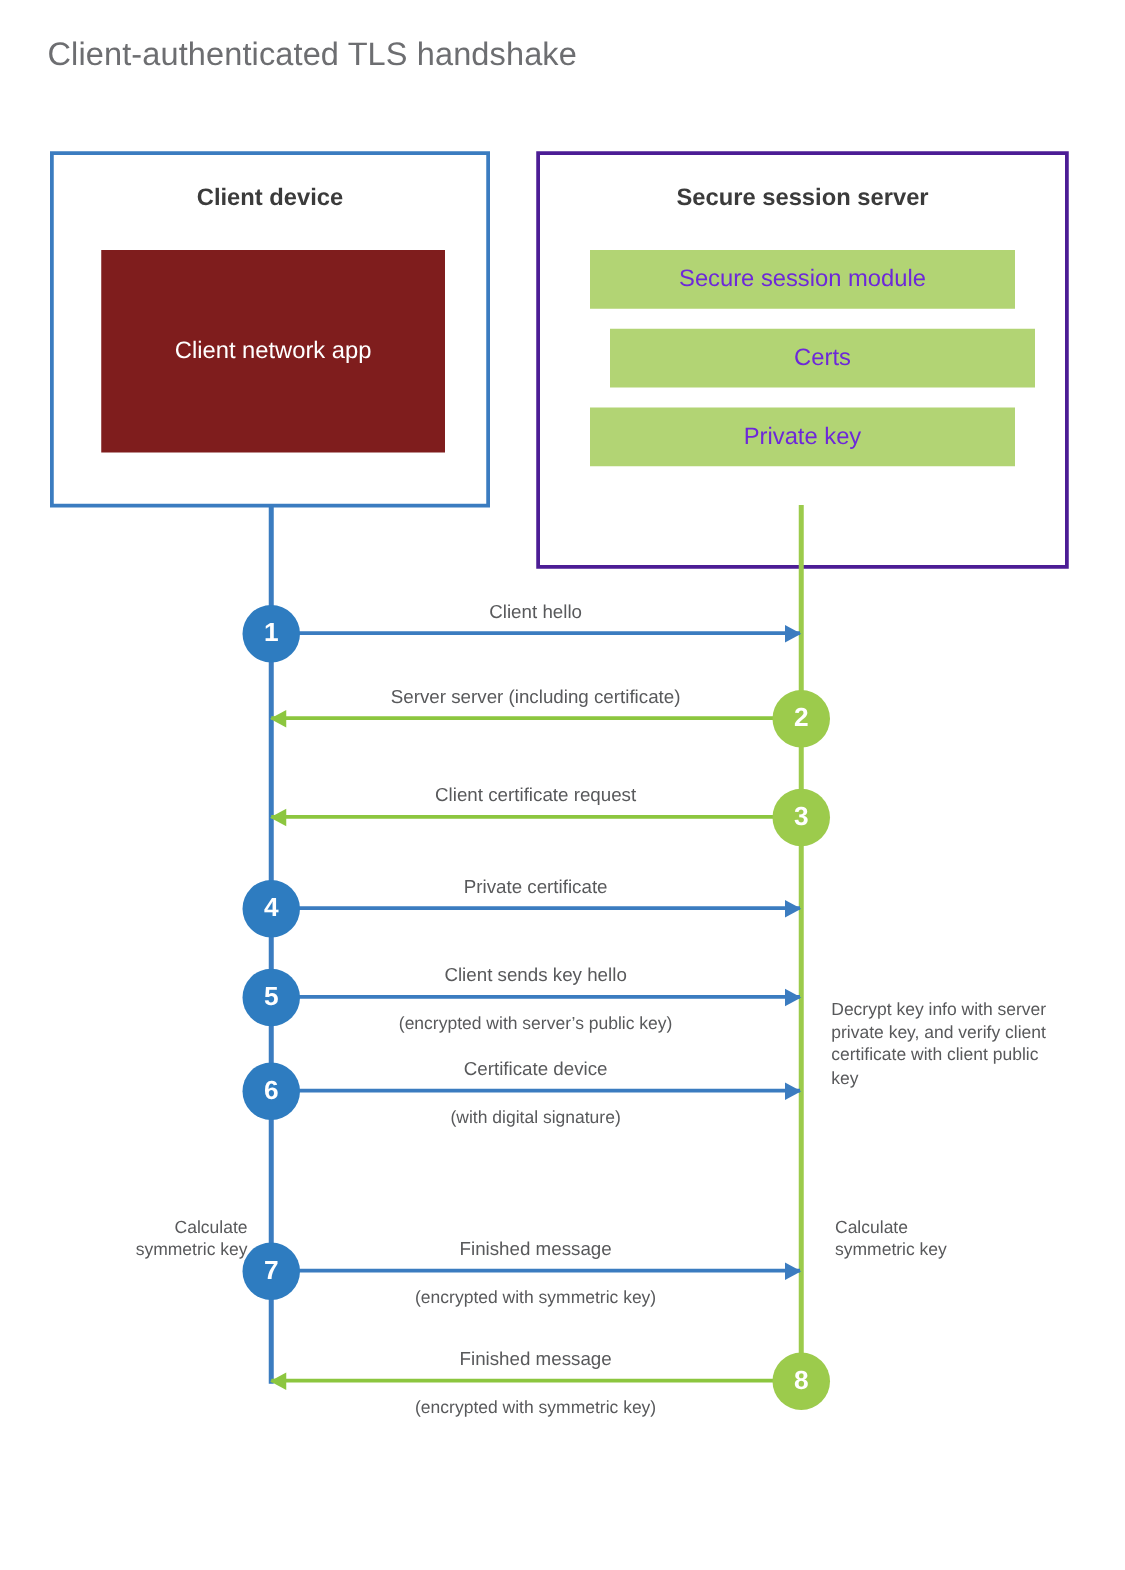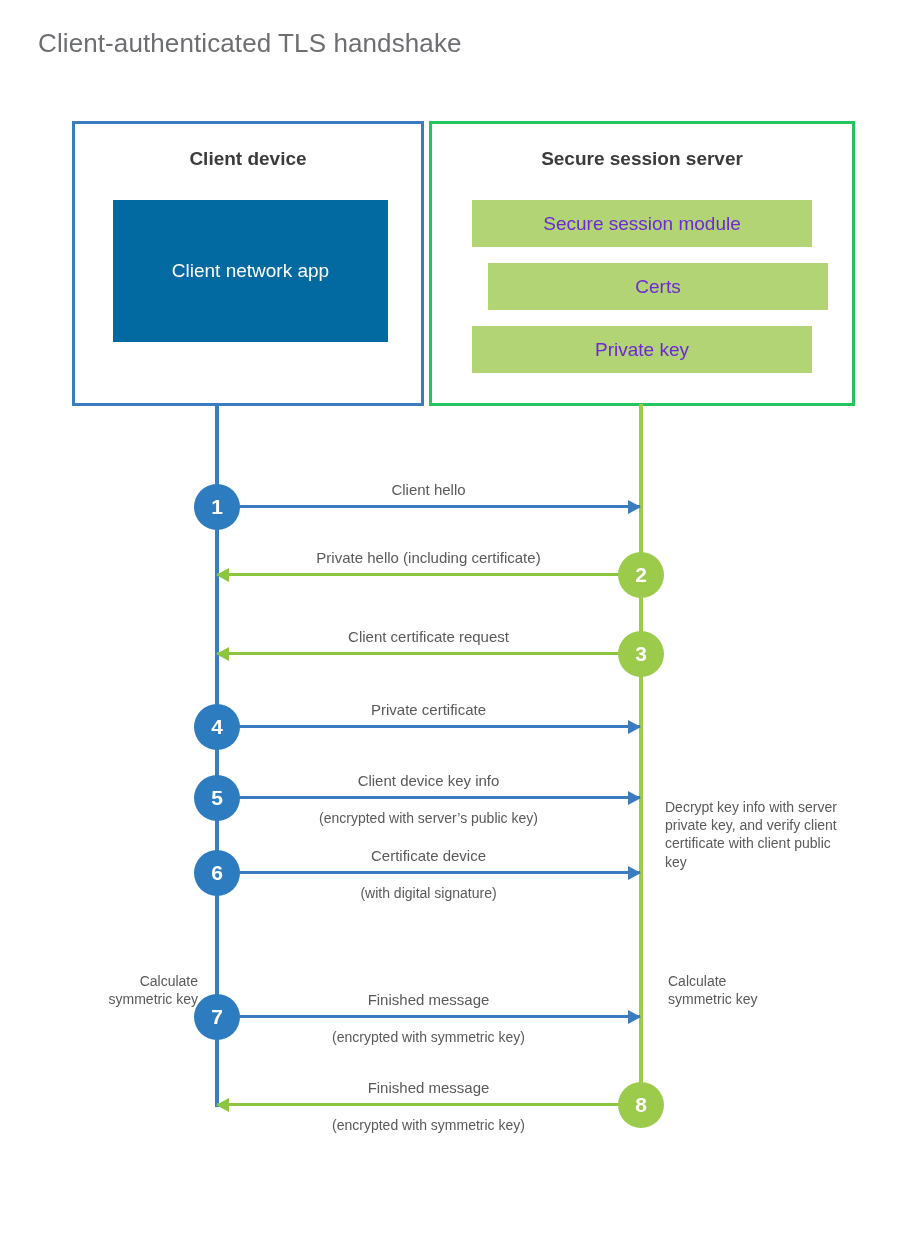--- a/index.html
+++ b/index.html
@@ -34,46 +34,45 @@
     position: absolute;
     background: #ffffff;
     box-sizing: border-box;
   }
   #client-box {
     left: 40px;
     top: 121px;
     width: 352px;
     height: 285px;
     border: 3px solid #3b7cc0;
-    margin-left: 32px;
   }
   #server-box {
     left: 429px;
     top: 121px;
     width: 426px;
-    height: 285px;
-    border: 3px solid #22c55e;
+    height: 334px;
+    border: 3px solid #4c1d95;
   }
   .party-title {
     position: absolute;
     left: 0;
     right: 0;
     top: 24px;
     text-align: center;
     font-size: 19px;
     font-weight: bold;
     color: #3b3b3b;
   }
   #client-app-block {
     position: absolute;
     left: 38px;
     top: 76px;
     width: 275px;
-    height: 142px;
-    background: #0369a1;
+    height: 162px;
+    background: #7f1d1d;
     color: #ffffff;
     font-size: 19px;
     display: flex;
     align-items: center;
     justify-content: center;
     text-align: center;
     line-height: 1.35;
     box-sizing: border-box;
     padding: 0 10px;
   }
@@ -231,39 +230,39 @@
 
   <div class="msg blue to-right" style="left:217px; right:260px; top:507px;">
     <div class="arrow-line"></div>
     <div class="arrow-head"></div>
     <div class="msg-label">Client hello</div>
   </div>
 
   <div class="msg green to-left" style="left:217px; right:260px; top:575px;">
     <div class="arrow-line"></div>
     <div class="arrow-head"></div>
-    <div class="msg-label">Private hello (including certificate)</div>
+    <div class="msg-label">Server server (including certificate)</div>
   </div>
 
   <div class="msg green to-left" style="left:217px; right:260px; top:654px;">
     <div class="arrow-line"></div>
     <div class="arrow-head"></div>
     <div class="msg-label">Client certificate request</div>
   </div>
 
   <div class="msg blue to-right" style="left:217px; right:260px; top:727px;">
     <div class="arrow-line"></div>
     <div class="arrow-head"></div>
     <div class="msg-label">Private certificate</div>
   </div>
 
   <div class="msg blue to-right" style="left:217px; right:260px; top:798px;">
     <div class="arrow-line"></div>
     <div class="arrow-head"></div>
-    <div class="msg-label">Client device key info</div>
+    <div class="msg-label">Client sends key hello</div>
     <div class="msg-sublabel">(encrypted with server’s public key)</div>
   </div>
 
   <div class="msg blue to-right" style="left:217px; right:260px; top:873px;">
     <div class="arrow-line"></div>
     <div class="arrow-head"></div>
     <div class="msg-label">Certificate device</div>
     <div class="msg-sublabel">(with digital signature)</div>
   </div>
 

